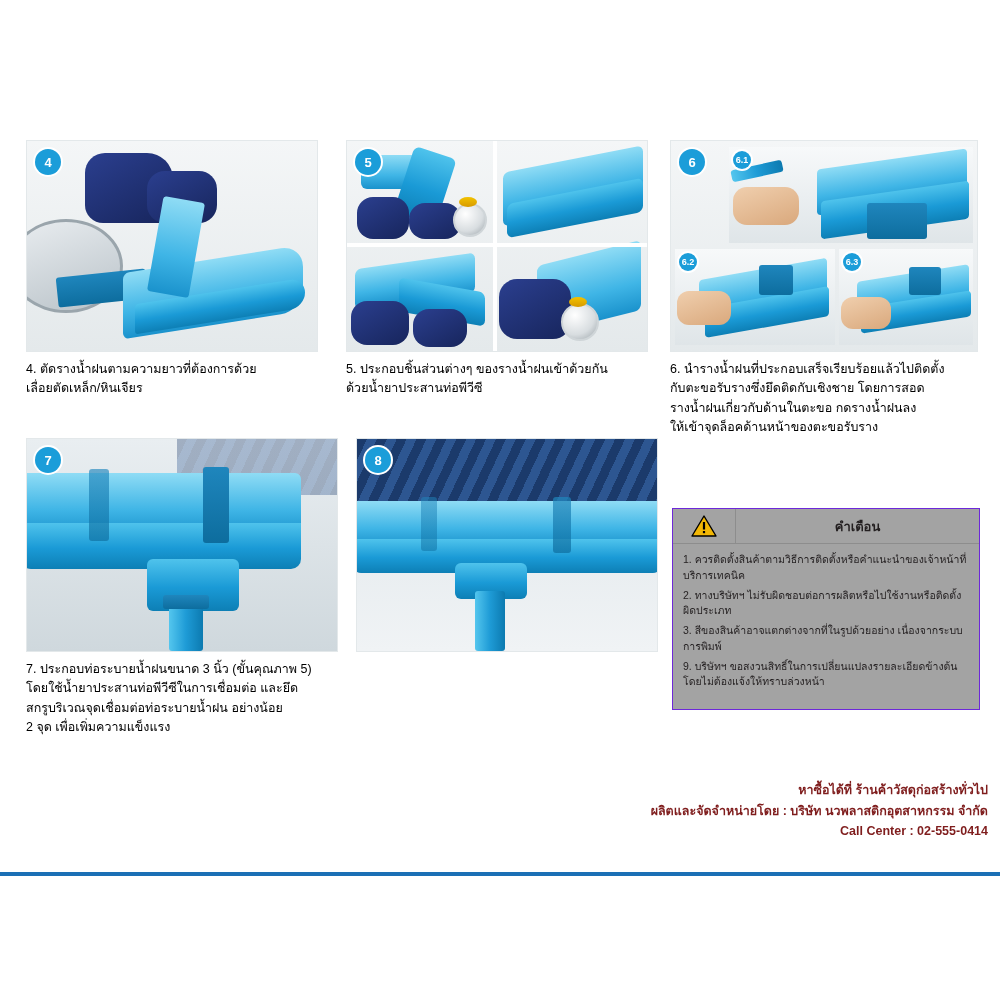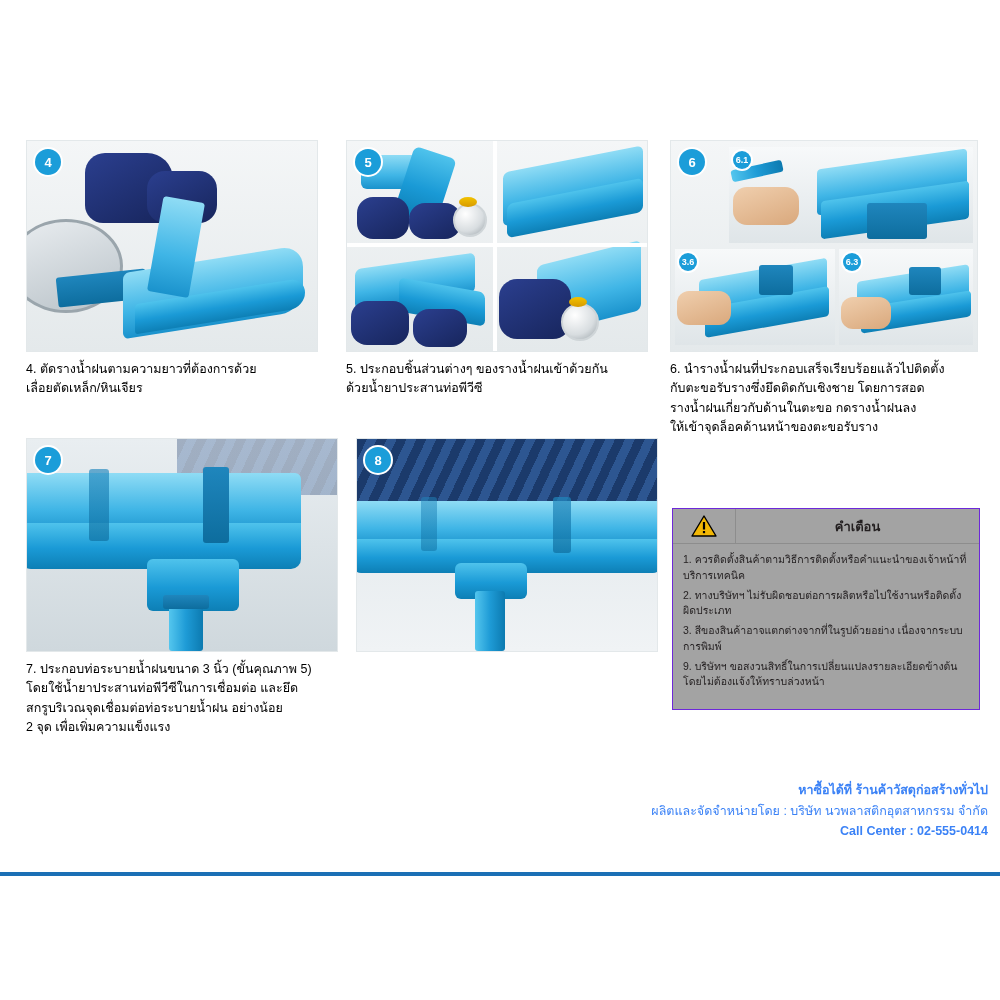--- a/index.html
+++ b/index.html
@@ -181,25 +181,25 @@
     top: 780px;
     width: 1000px;
     height: 110px;
     text-align: right;
     padding-right: 12px;
     box-sizing: border-box;
   }
   .footer .f-line {
     font-size: 12.5px;
     line-height: 1.65;
-    color: #3b82f6;
+    color: #7f1d1d;
     font-weight: bold;
   }
   .footer .f-line.small {
-    font-weight: normal;
+    font-weight: bold;
     padding-left: 16px;
   }
   .blueline {
     position: absolute;
     left: 0;
     top: 872px;
     width: 1000px;
     height: 4px;
     background: #1b6fb5;
   }
@@ -286,21 +286,21 @@
         <div class="gutter-dark" style="left:196px; top:62px; width:60px; height:36px;"></div>
         <div class="hand" style="left:62px; top:46px; width:66px; height:38px; border-radius:14px;"></div>
         <div class="pipe" style="left:60px; top:24px; width:52px; height:12px; transform:rotate(-12deg);"></div>
         <div class="sub-badge" style="left:62px; top:10px;">6.1</div>
 
         <div class="wall" style="left:4px; top:108px; width:160px; height:96px; background:linear-gradient(180deg,#f7f9fa,#dfe5e8);"></div>
         <div class="gutter-light" style="left:28px; top:128px; width:128px; height:44px; transform:skewY(-10deg); border-radius:4px;"></div>
         <div class="gutter" style="left:34px; top:156px; width:124px; height:30px; transform:skewY(-10deg); border-radius:4px;"></div>
         <div class="gutter-dark" style="left:88px; top:124px; width:34px; height:30px;"></div>
         <div class="hand" style="left:6px; top:150px; width:54px; height:34px; border-radius:12px;"></div>
-        <div class="sub-badge" style="left:8px; top:112px;">3.6</div>
+        <div class="sub-badge" style="left:8px; top:112px;">6.2</div>
 
         <div class="wall" style="left:168px; top:108px; width:134px; height:96px; background:linear-gradient(180deg,#f7f9fa,#dfe5e8);"></div>
         <div class="gutter-light" style="left:186px; top:132px; width:112px; height:40px; transform:skewY(-9deg); border-radius:4px;"></div>
         <div class="gutter" style="left:190px; top:158px; width:110px; height:26px; transform:skewY(-9deg); border-radius:4px;"></div>
         <div class="gutter-dark" style="left:238px; top:126px; width:32px; height:28px;"></div>
         <div class="hand" style="left:170px; top:156px; width:50px; height:32px; border-radius:12px;"></div>
         <div class="sub-badge" style="left:172px; top:112px;">6.3</div>
 
         <div class="badge">6</div>
       </div>

